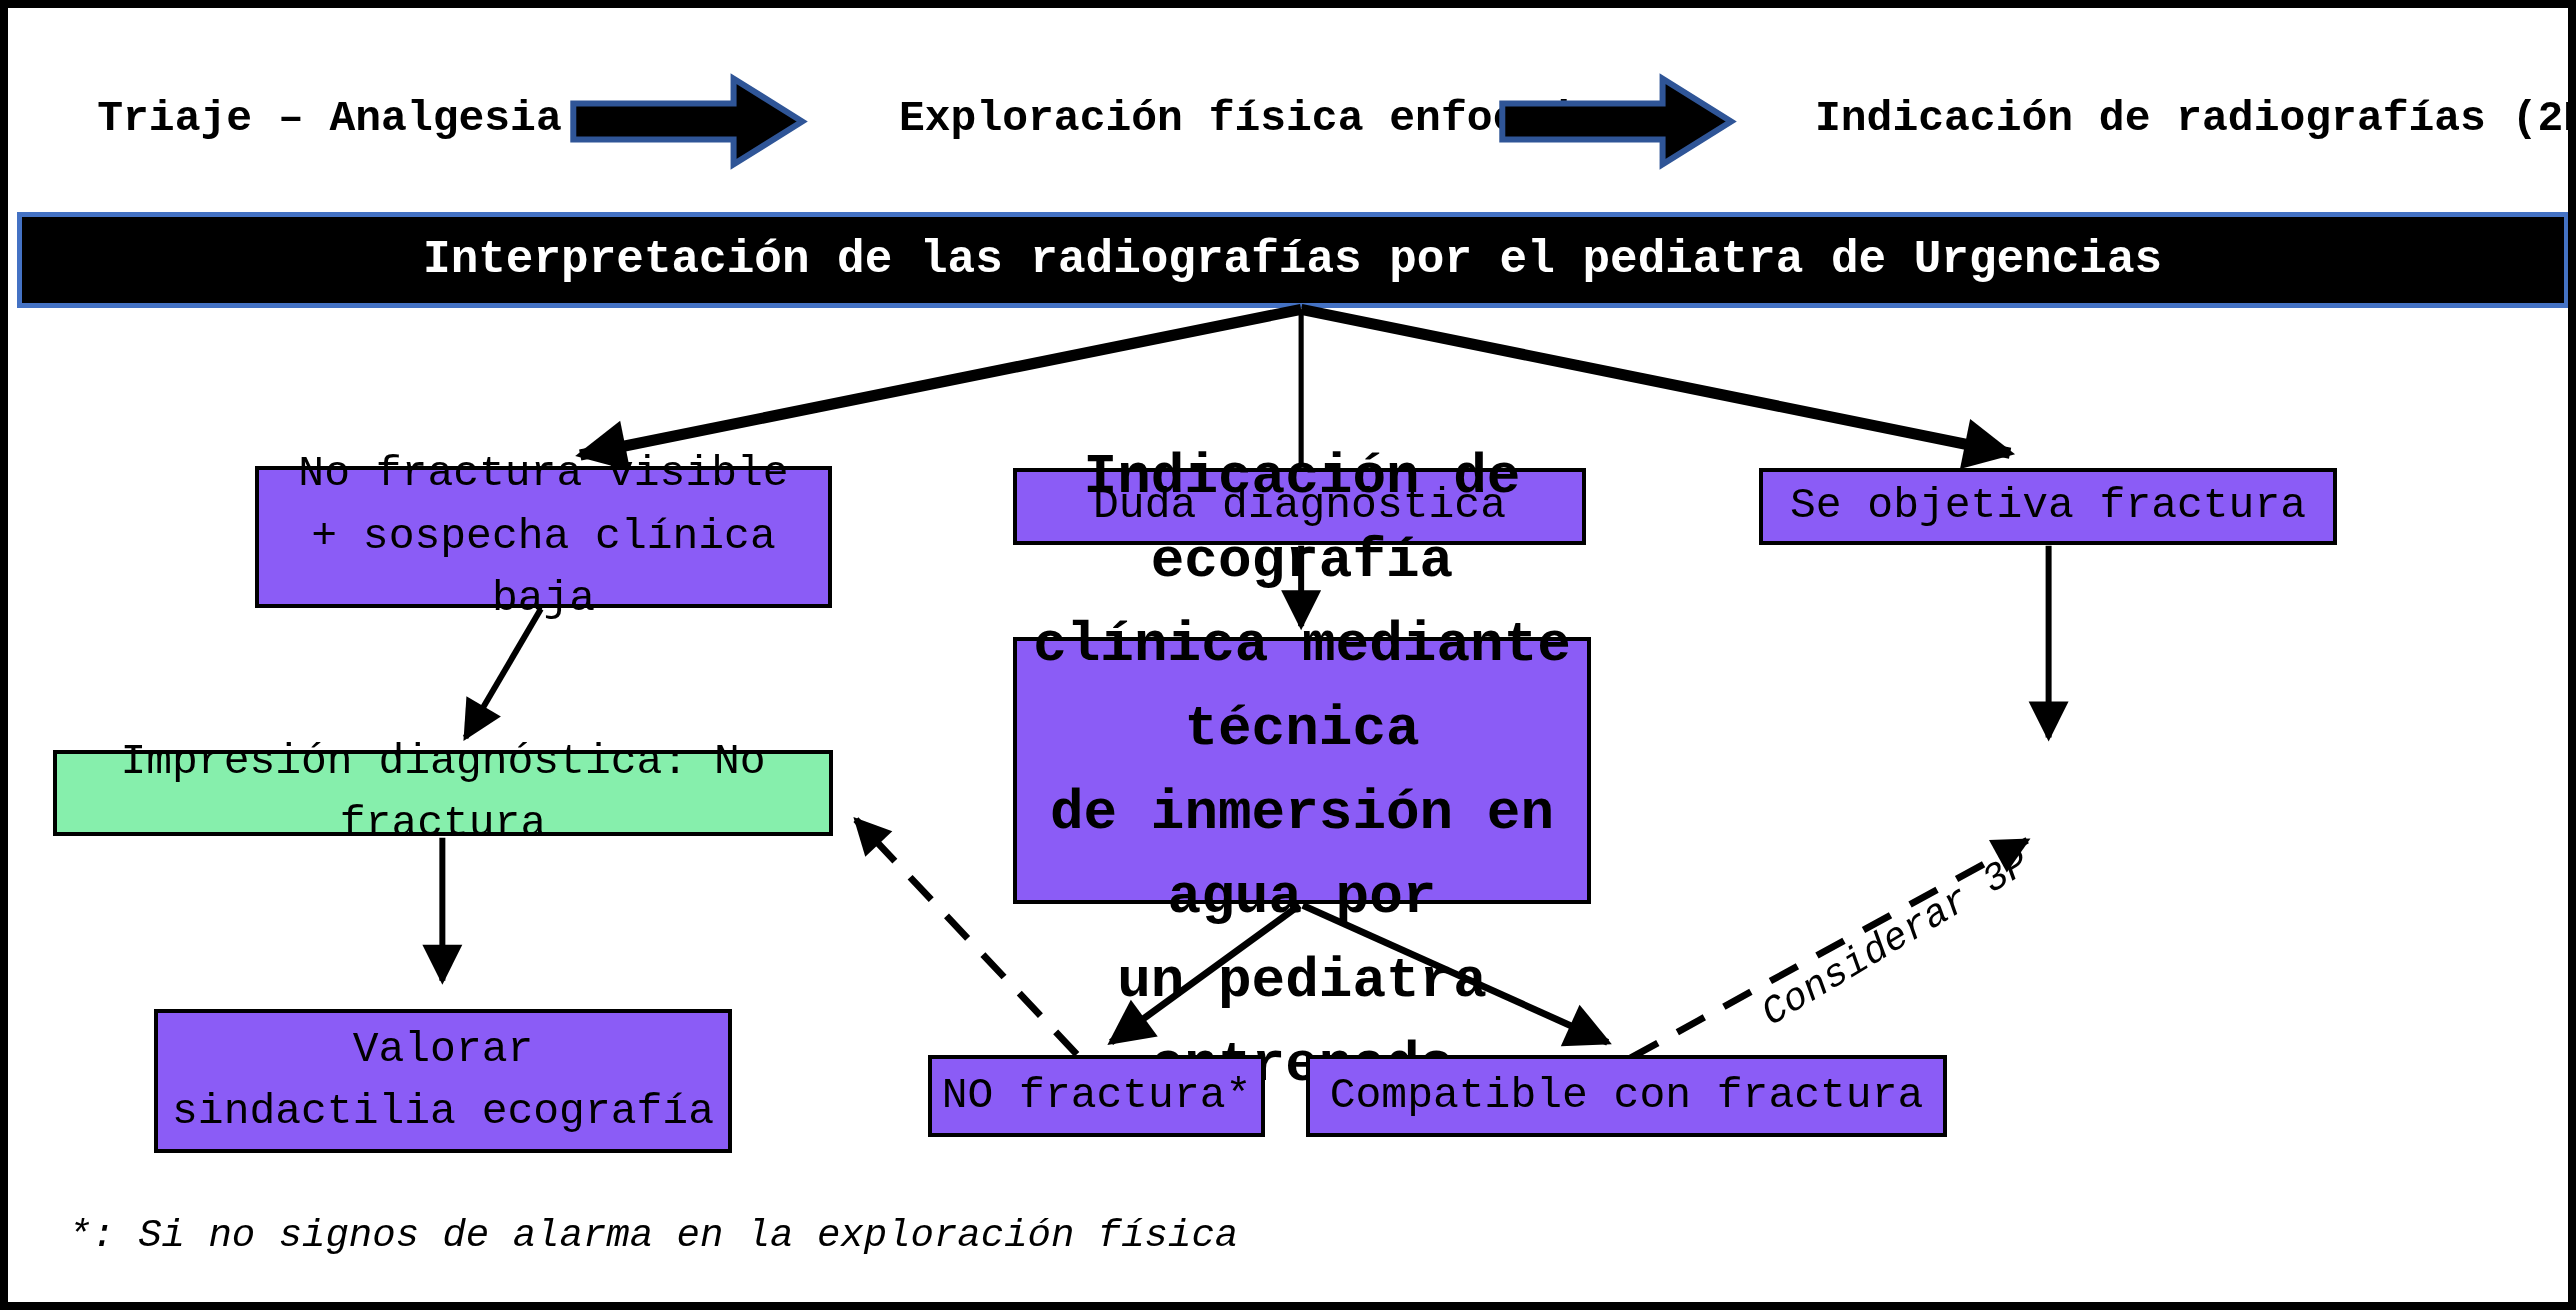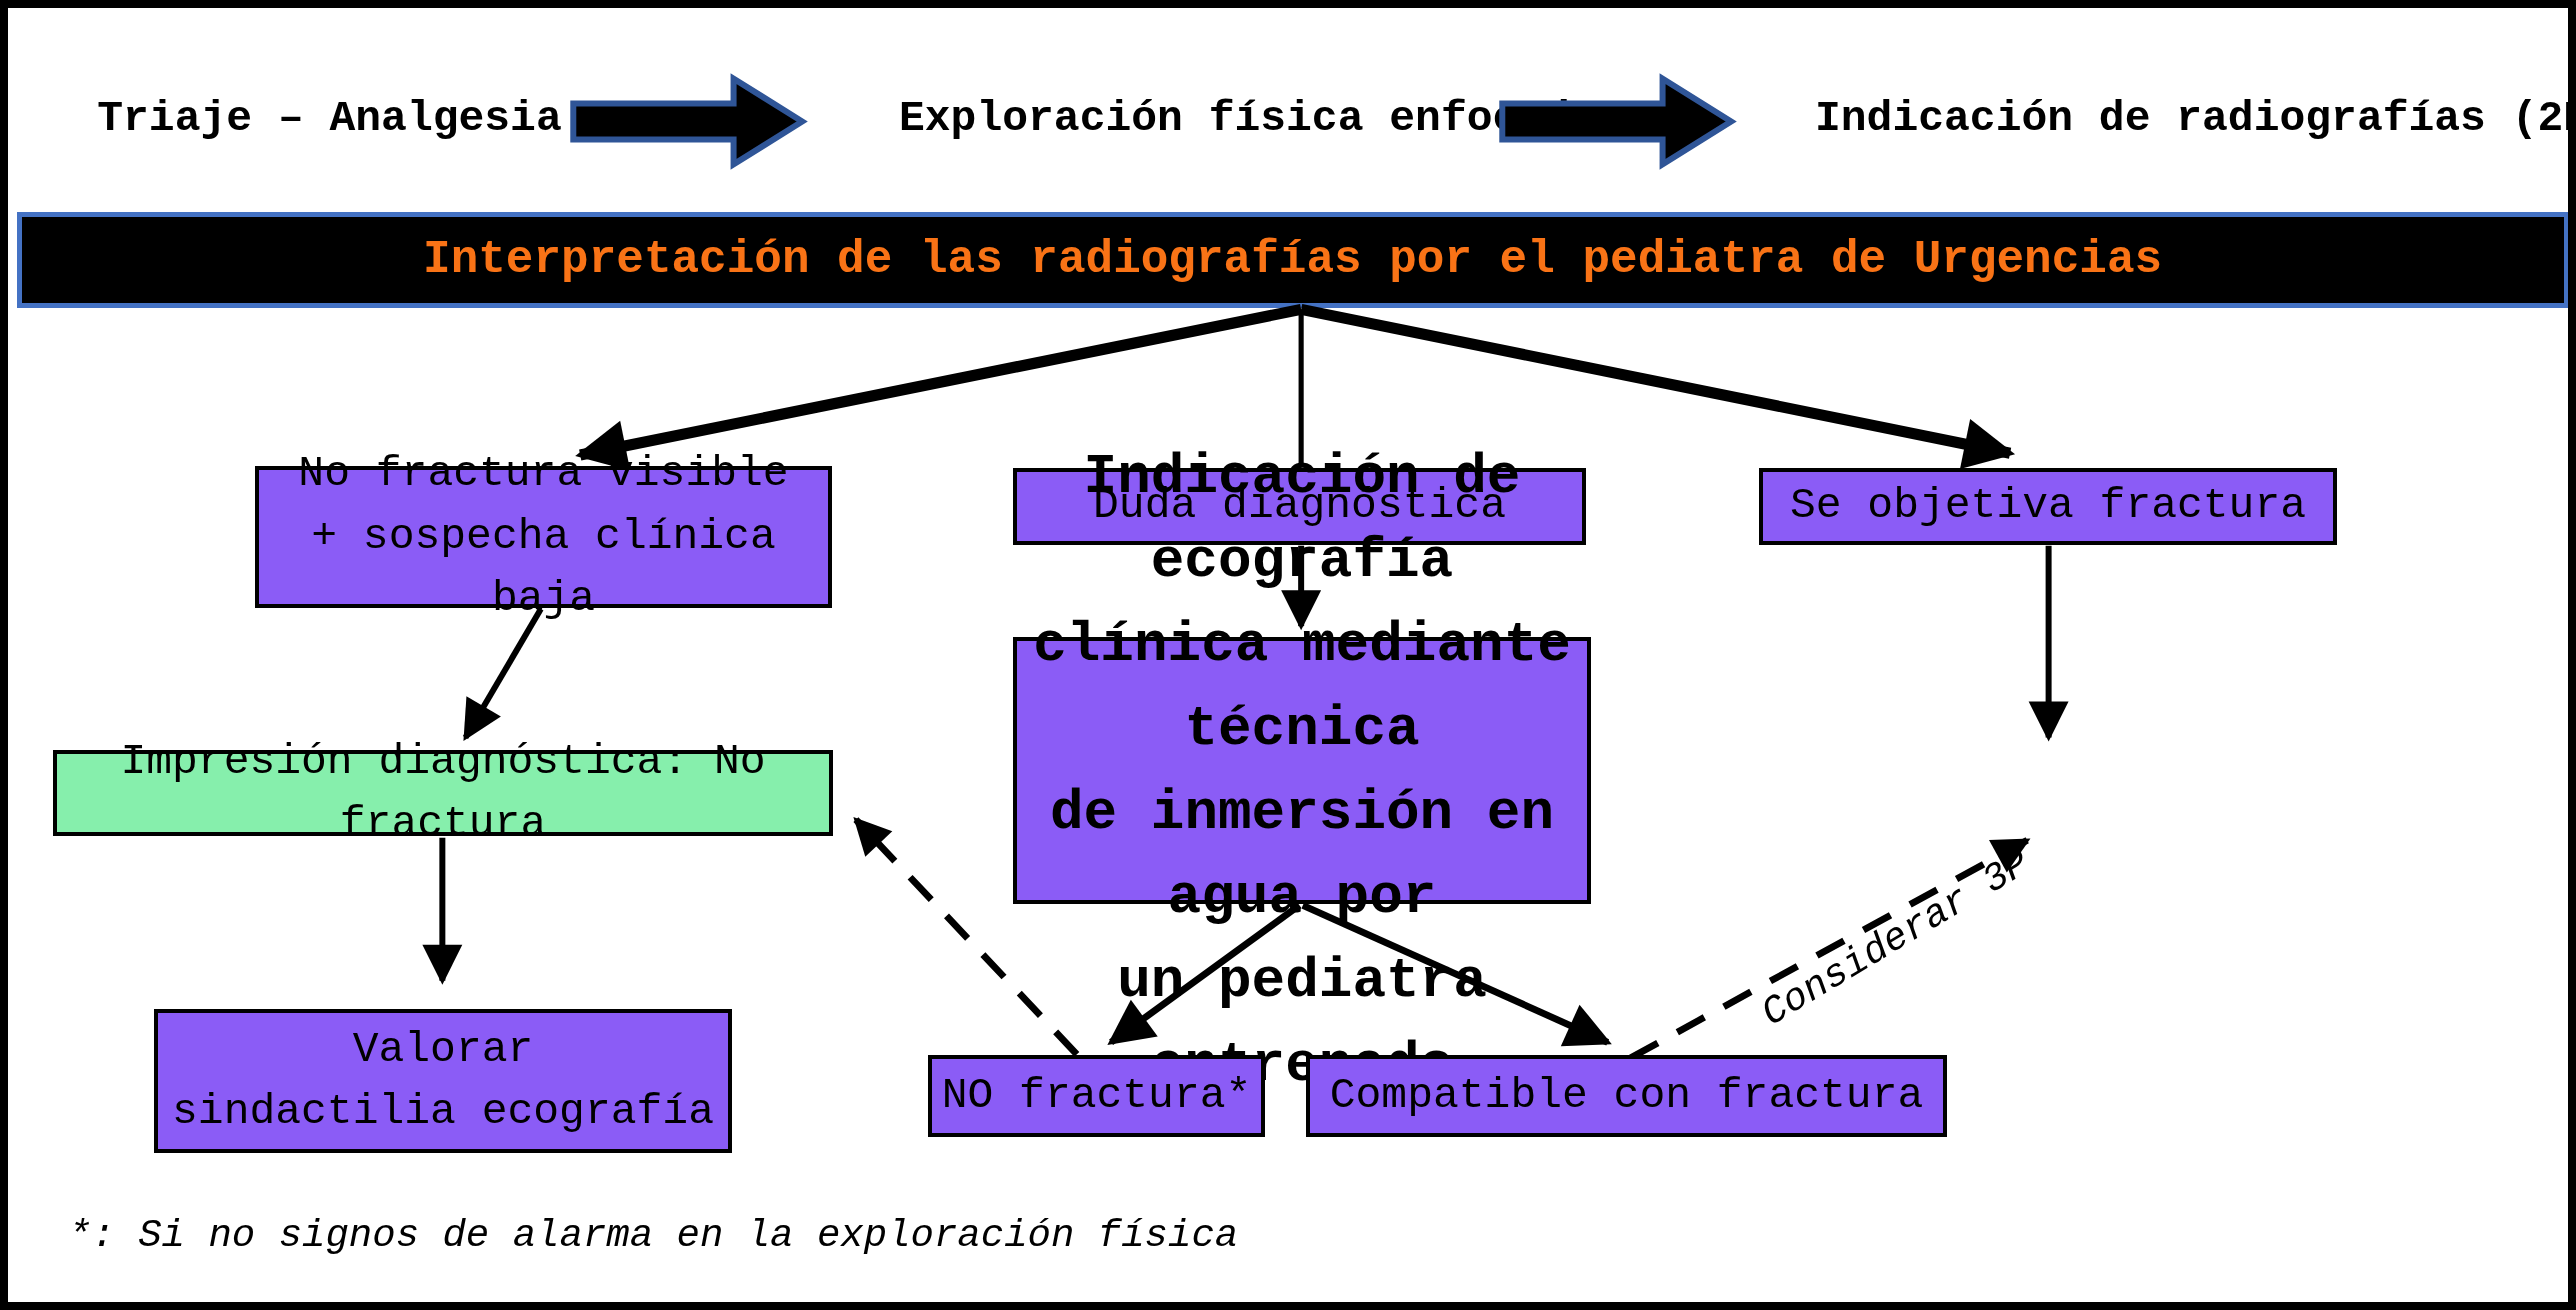--- a/index.html
+++ b/index.html
@@ -22,21 +22,21 @@
   }
   .blockarrow{position:absolute;}
   .banner{
     position:absolute;
     left:8.6px;top:204px;width:2542px;height:86px;
     background:#000000;
     border:5.1px solid #4472c4;
     display:flex;align-items:center;justify-content:center;
   }
   .banner span{
-    color:#f97316;font-size:46px;font-weight:bold;white-space:nowrap;
+    color:#ffffff;font-size:46px;font-weight:bold;white-space:nowrap;
   }
   .node{
     position:absolute;
     background:#8b5cf6;
     border:4.3px solid #000;
     box-sizing:border-box;
     display:flex;flex-direction:column;
     align-items:center;justify-content:center;
     text-align:center;
     font-size:43px;

